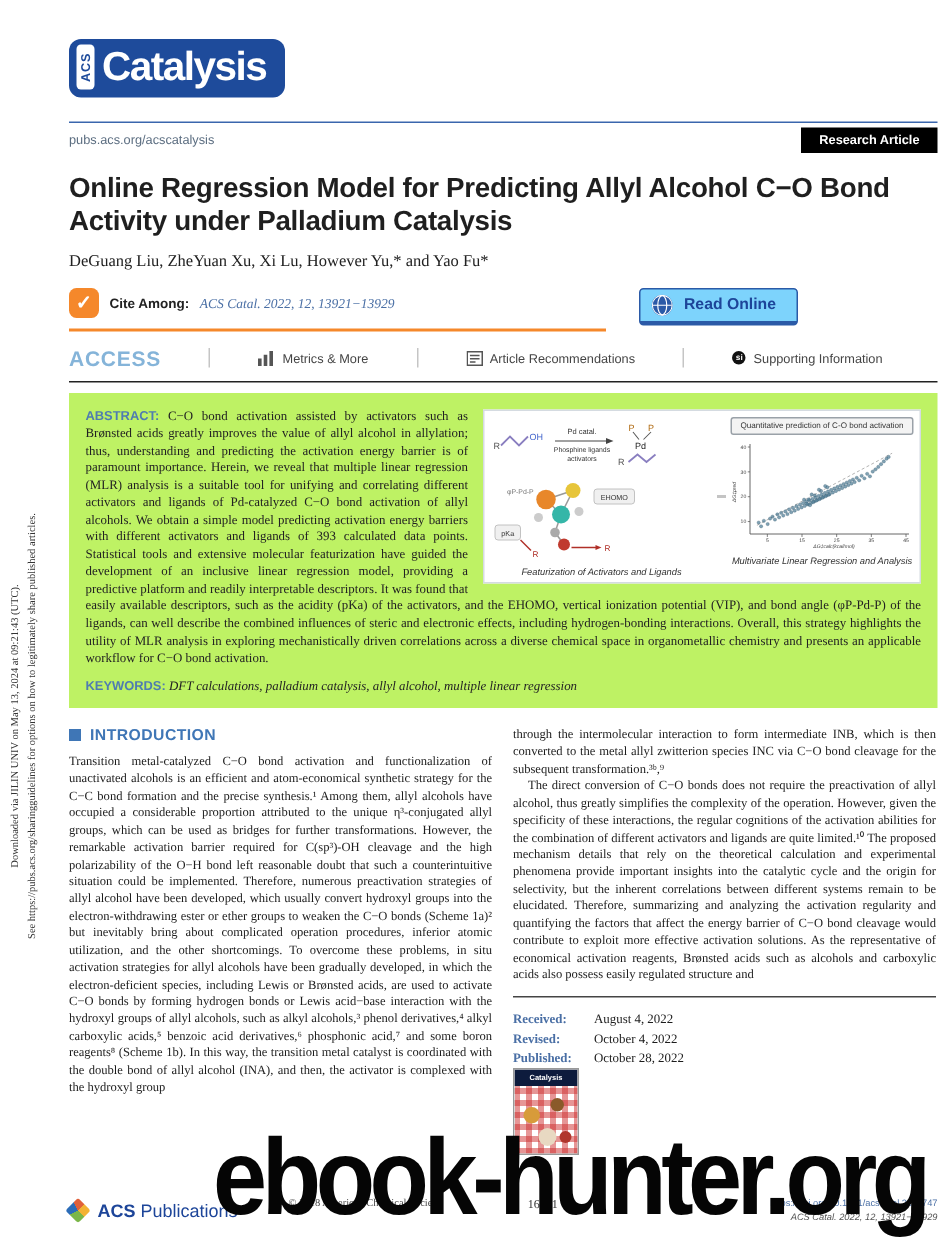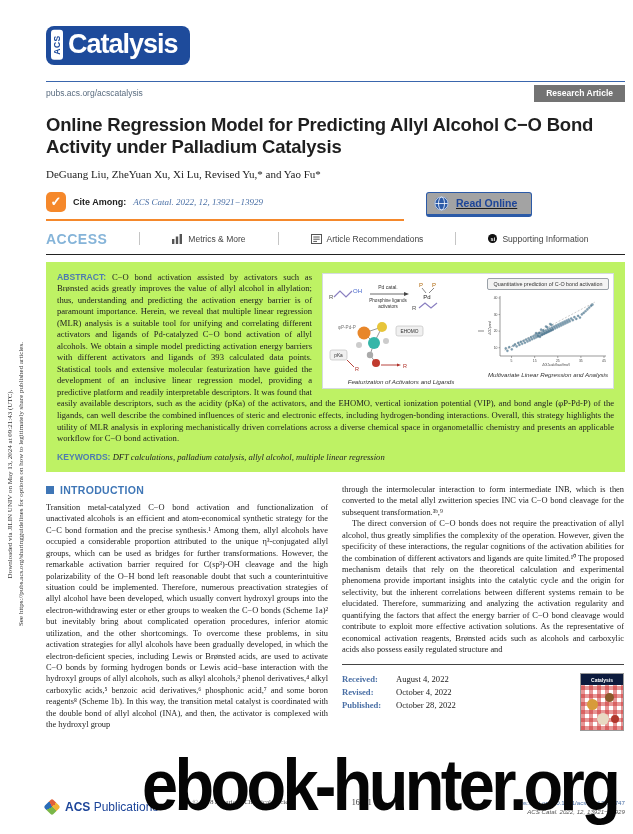--- a/index.html
+++ b/index.html
@@ -13,31 +13,31 @@
   .content { position:absolute; left:46px; top:0; width:579px; }
 
   
   .logo { display:inline-flex; align-items:stretch; background:#1e4b9b; border-radius:8px; padding:4px 12px 5px 5px; margin-top:26px; gap:5px; }
   .logo-acs { background:#fff; border-radius:3px; color:#1e4b9b; font:bold 8.5px "Liberation Sans", sans-serif;
     writing-mode:vertical-rl; transform:rotate(180deg); display:flex; align-items:center; justify-content:center; padding:1px 1px; letter-spacing:.5px; }
   .logo-name { color:#fff; font:bold 27px "Liberation Sans", sans-serif; letter-spacing:-1px; line-height:1.1; }
 
   .url-row { display:flex; justify-content:space-between; align-items:flex-start; border-top:1.5px solid #3a66ad; margin-top:16px; padding-top:3px; }
   .site-url { font:8.5px "Liberation Sans", sans-serif; color:#5b6d80; padding-top:3px; }
-  .badge { background:#737373; color:#fff; font:bold 8.5px "Liberation Sans", sans-serif; padding:3px 12px 4px; }
+  .badge { background:#000000; color:#fff; font:bold 8.5px "Liberation Sans", sans-serif; padding:3px 12px 4px; }
 
   .title { font:bold 18.5px "Liberation Sans", sans-serif; color:#1f1f1f; letter-spacing:-.2px; line-height:1.22; margin-top:12px; width:560px; }
   .authors { font:11px "Liberation Serif", serif; margin-top:9px; color:#222; }
 
   .cite-row { display:flex; align-items:flex-start; margin-top:12px; gap:22px; }
   .cite-left { display:flex; align-items:center; gap:7px; width:358px; border-bottom:2.5px solid #f5882b; padding-bottom:7px; }
   .cite-badge { width:20px; height:20px; background:#f5882b; border-radius:5px; color:#fff; font:bold 13px "Liberation Sans", sans-serif; display:flex; align-items:center; justify-content:center; }
   .cite-label { font:bold 9px "Liberation Sans", sans-serif; color:#222; }
   .cite-ref { font:italic 9px "Liberation Serif", serif; color:#4a6fa5; }
-  .read-btn { display:flex; align-items:center; gap:7px; border:1.5px solid #2b5aa7; border-bottom-width:3px; border-radius:3px; padding:3px 14px 3px 7px; background:#a3a3a3;text-decoration:underline; }
+  .read-btn { display:flex; align-items:center; gap:7px; border:1.5px solid #2b5aa7; border-bottom-width:3px; border-radius:3px; padding:3px 14px 3px 7px; background:#7dd3fc; }
   .read-btn span { font:bold 10.5px "Liberation Sans", sans-serif; color:#1d4599; }
 
   .access-row { display:flex; align-items:center; margin-top:10px; border-bottom:1.5px solid #222; padding-bottom:7px;gap:18px; }
   .access-word { font:bold 14px "Liberation Sans", sans-serif; color:#85b4d9; letter-spacing:.5px; }
   .acc-item { display:flex; align-items:center; gap:5px; font:8.5px "Liberation Sans", sans-serif; color:#444; }
   .vdiv { width:1px; height:13px; background:#c5c5c5; margin:0 14px; }
   .si-circ { width:9px; height:9px; border-radius:50%; background:#111; color:#fff; font:bold 5.5px "Liberation Sans", sans-serif; display:flex; align-items:center; justify-content:center; }
 
   
   .abstract-box { background:#bef264; margin-top:7px; padding:10px 11px 9px; font-size:8.6px; line-height:1.34; text-align:justify; color:#222; }
@@ -51,21 +51,21 @@
   .kw-text { font-style:italic; }
 
   
   .intro { margin-top:12px; display:flex; gap:14px; }
   .col { width:282px; font-size:8.4px; line-height:1.36; text-align:justify; }
   .intro-head { display:flex; align-items:center; gap:6px; margin-bottom:6px; }
   .intro-sq { width:8px; height:8px; background:#3f76b6; }
   .intro-title { font:bold 10.5px "Liberation Sans", sans-serif; color:#3f76b6; letter-spacing:.3px; }
   .p-indent { text-indent:10px; }
 
-  .dates-box { border-top:1px solid #444; margin-top:9px; padding-top:8px; display:flex; justify-content:space-between; }
+  .dates-box { border-top:1px solid #444; margin-top:9px; padding-top:8px; display:flex; justify-content:space-between;flex-direction:column; }
   .date-row { display:flex; font-size:8.6px; line-height:1.5; }
   .date-label { width:54px; font-weight:bold; color:#4a6fa5; }
   .cover { width:44px; height:58px; border:1px solid #999; background:#fff; position:relative; overflow:hidden; }
   .cover-head { height:11px; background:#0d1b3d; color:#fff; font:bold 5px "Liberation Sans", sans-serif; display:flex; align-items:center; justify-content:center; }
   .cover-body { position:absolute; top:11px; left:0; right:0; bottom:0;
     background: repeating-linear-gradient(90deg, rgba(205,45,45,.50) 0 4px, rgba(255,255,255,0) 4px 8px),
                 repeating-linear-gradient(0deg, rgba(205,45,45,.50) 0 4px, #fff 4px 8px); }
   .dot { position:absolute; border-radius:50%; }
 
   
@@ -102,21 +102,21 @@
   </div>
 
   
   <div class="url-row">
     <span class="site-url">pubs.acs.org/acscatalysis</span>
     <span class="badge">Research Article</span>
   </div>
 
   
   <h1 class="title">Online Regression Model for Predicting Allyl Alcohol C−O Bond Activity under Palladium Catalysis</h1>
-  <div class="authors">DeGuang Liu, ZheYuan Xu, Xi Lu, Revised Yu,* and Yao Fu*</div>
+  <div class="authors">DeGuang Liu, ZheYuan Xu, Xi Lu, However Yu,* and Yao Fu*</div>
 
   
   <div class="cite-row">
     <div class="cite-left">
       <span class="cite-badge">✓</span>
       <span class="cite-label">Cite Among:</span>
       <span class="cite-ref">ACS Catal. 2022, 12, 13921−13929</span>
     </div>
     <div class="read-btn">
       <svg width="15" height="15" viewBox="0 0 15 15">

